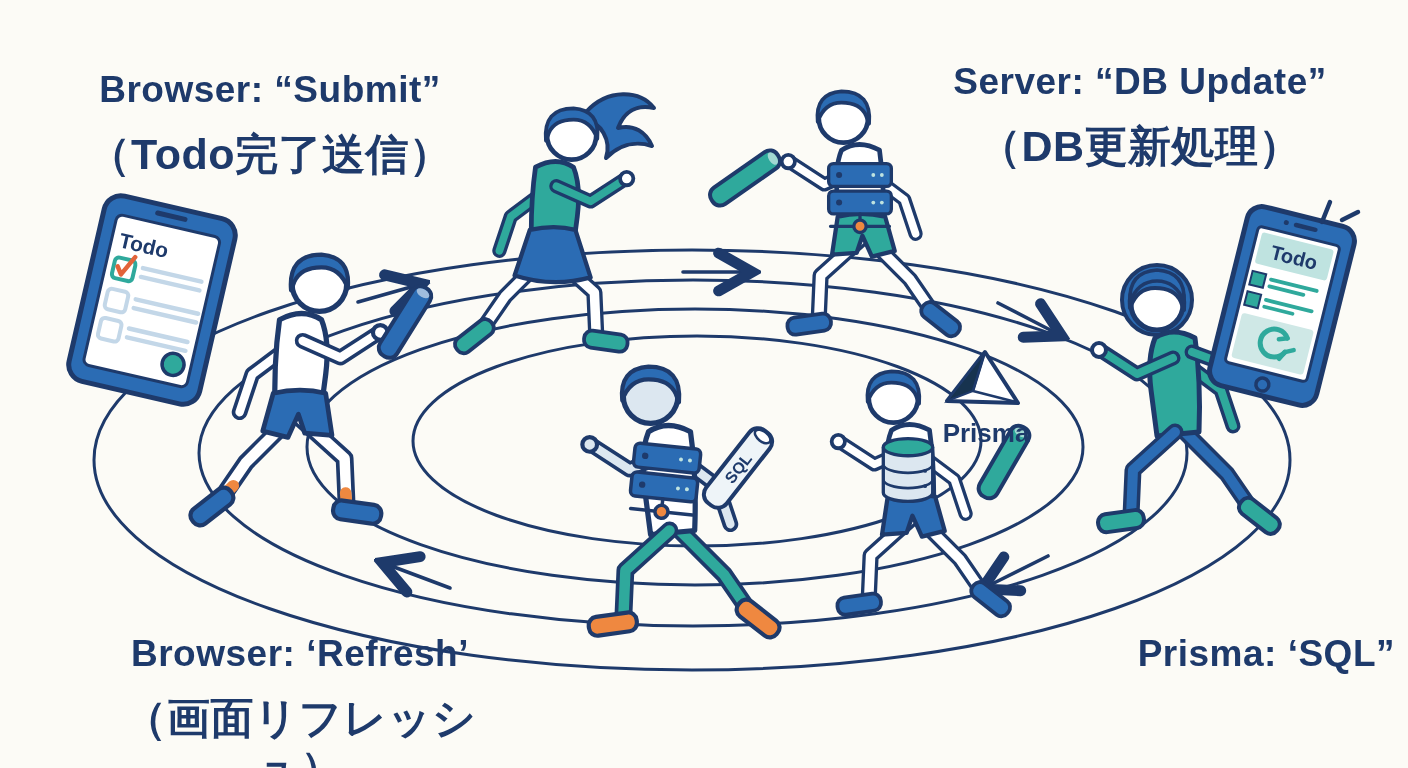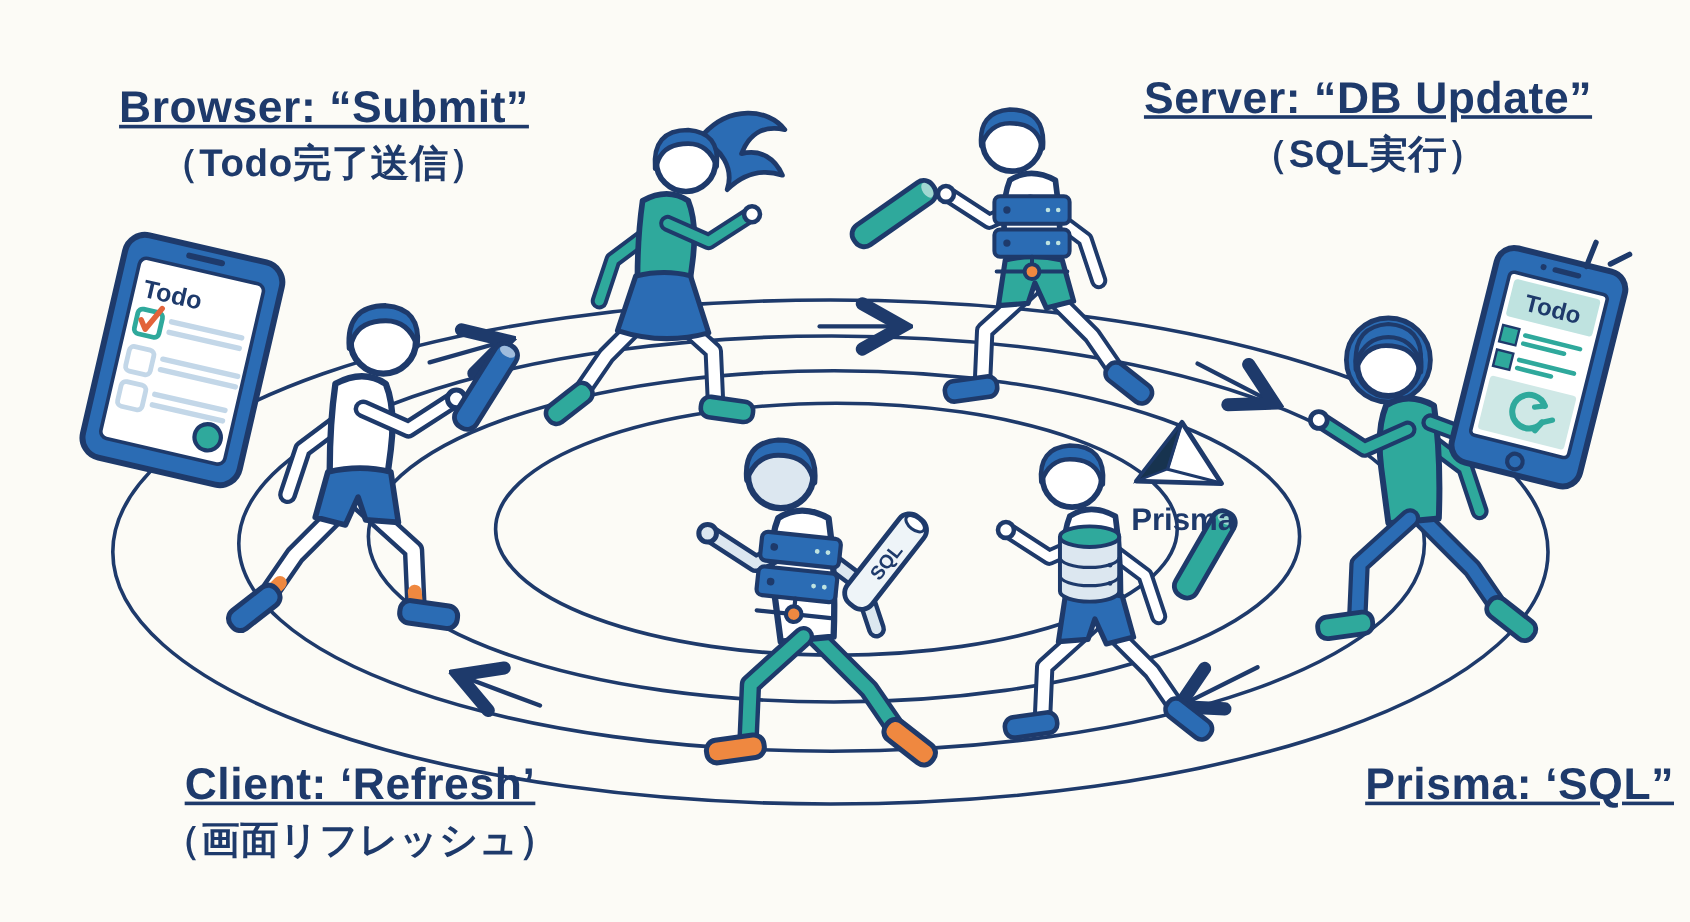--- a/index.html
+++ b/index.html
@@ -6,22 +6,22 @@
   body{
     width:1408px;height:768px;overflow:hidden;position:relative;
     background:#fcfbf6;
     font-family:"Liberation Sans",sans-serif;
   }
   #scene{position:absolute;left:0;top:0;}
   .corner-label{
     position:absolute;text-align:center;color:#1e3a6b;font-weight:bold;
     line-height:1.18;letter-spacing:.5px;z-index:5;
   }
-  .corner-label .l1{font-size:37px;text-decoration:underline;}
-  .corner-label .l2{font-size:32px;margin-top:6px;}
+  .corner-label .l1{font-size:37px;}
+  .corner-label .l2{font-size:43px;margin-top:17px;}
   svg text{font-family:"Liberation Sans",sans-serif;font-weight:bold;fill:#1e3a6b;}
 </style>
 </head>
 <body>
 
 <svg id="scene" width="1408" height="768" viewBox="0 0 1408 768">
   <defs>
     <marker id="ah" markerWidth="14" markerHeight="14" viewBox="0 0 12 12" refX="9" refY="6" orient="auto">
       <path d="M2,1.5 L10,6 L2,10.5" fill="none" stroke="#1e3a6b" stroke-width="2.6" stroke-linecap="round"></path>
     </marker>
@@ -193,23 +193,23 @@
   </g>
 </svg>
 
 <div class="corner-label" style="left:70px;top:68px;width:400px;">
   <div class="l1">Browser: “Submit”</div>
   <div class="l2">（Todo完了送信）</div>
 </div>
 
 <div class="corner-label" style="left:910px;top:60px;width:460px;text-align:center;">
   <div class="l1">Server: “DB Update”</div>
-  <div class="l2">（SQL実行）</div>
+  <div class="l2">（DB更新処理）</div>
 </div>
 
 <div class="corner-label" style="left:90px;top:632px;width:420px;">
-  <div class="l1">Client: ‘Refresh’</div>
+  <div class="l1">Browser: ‘Refresh’</div>
   <div class="l2">（画面リフレッシュ）</div>
 </div>
 
 <div class="corner-label" style="left:965px;top:632px;width:430px;text-align:right;">
   <div class="l1">Prisma: ‘SQL”</div>
 </div>
 
 </body></html>

